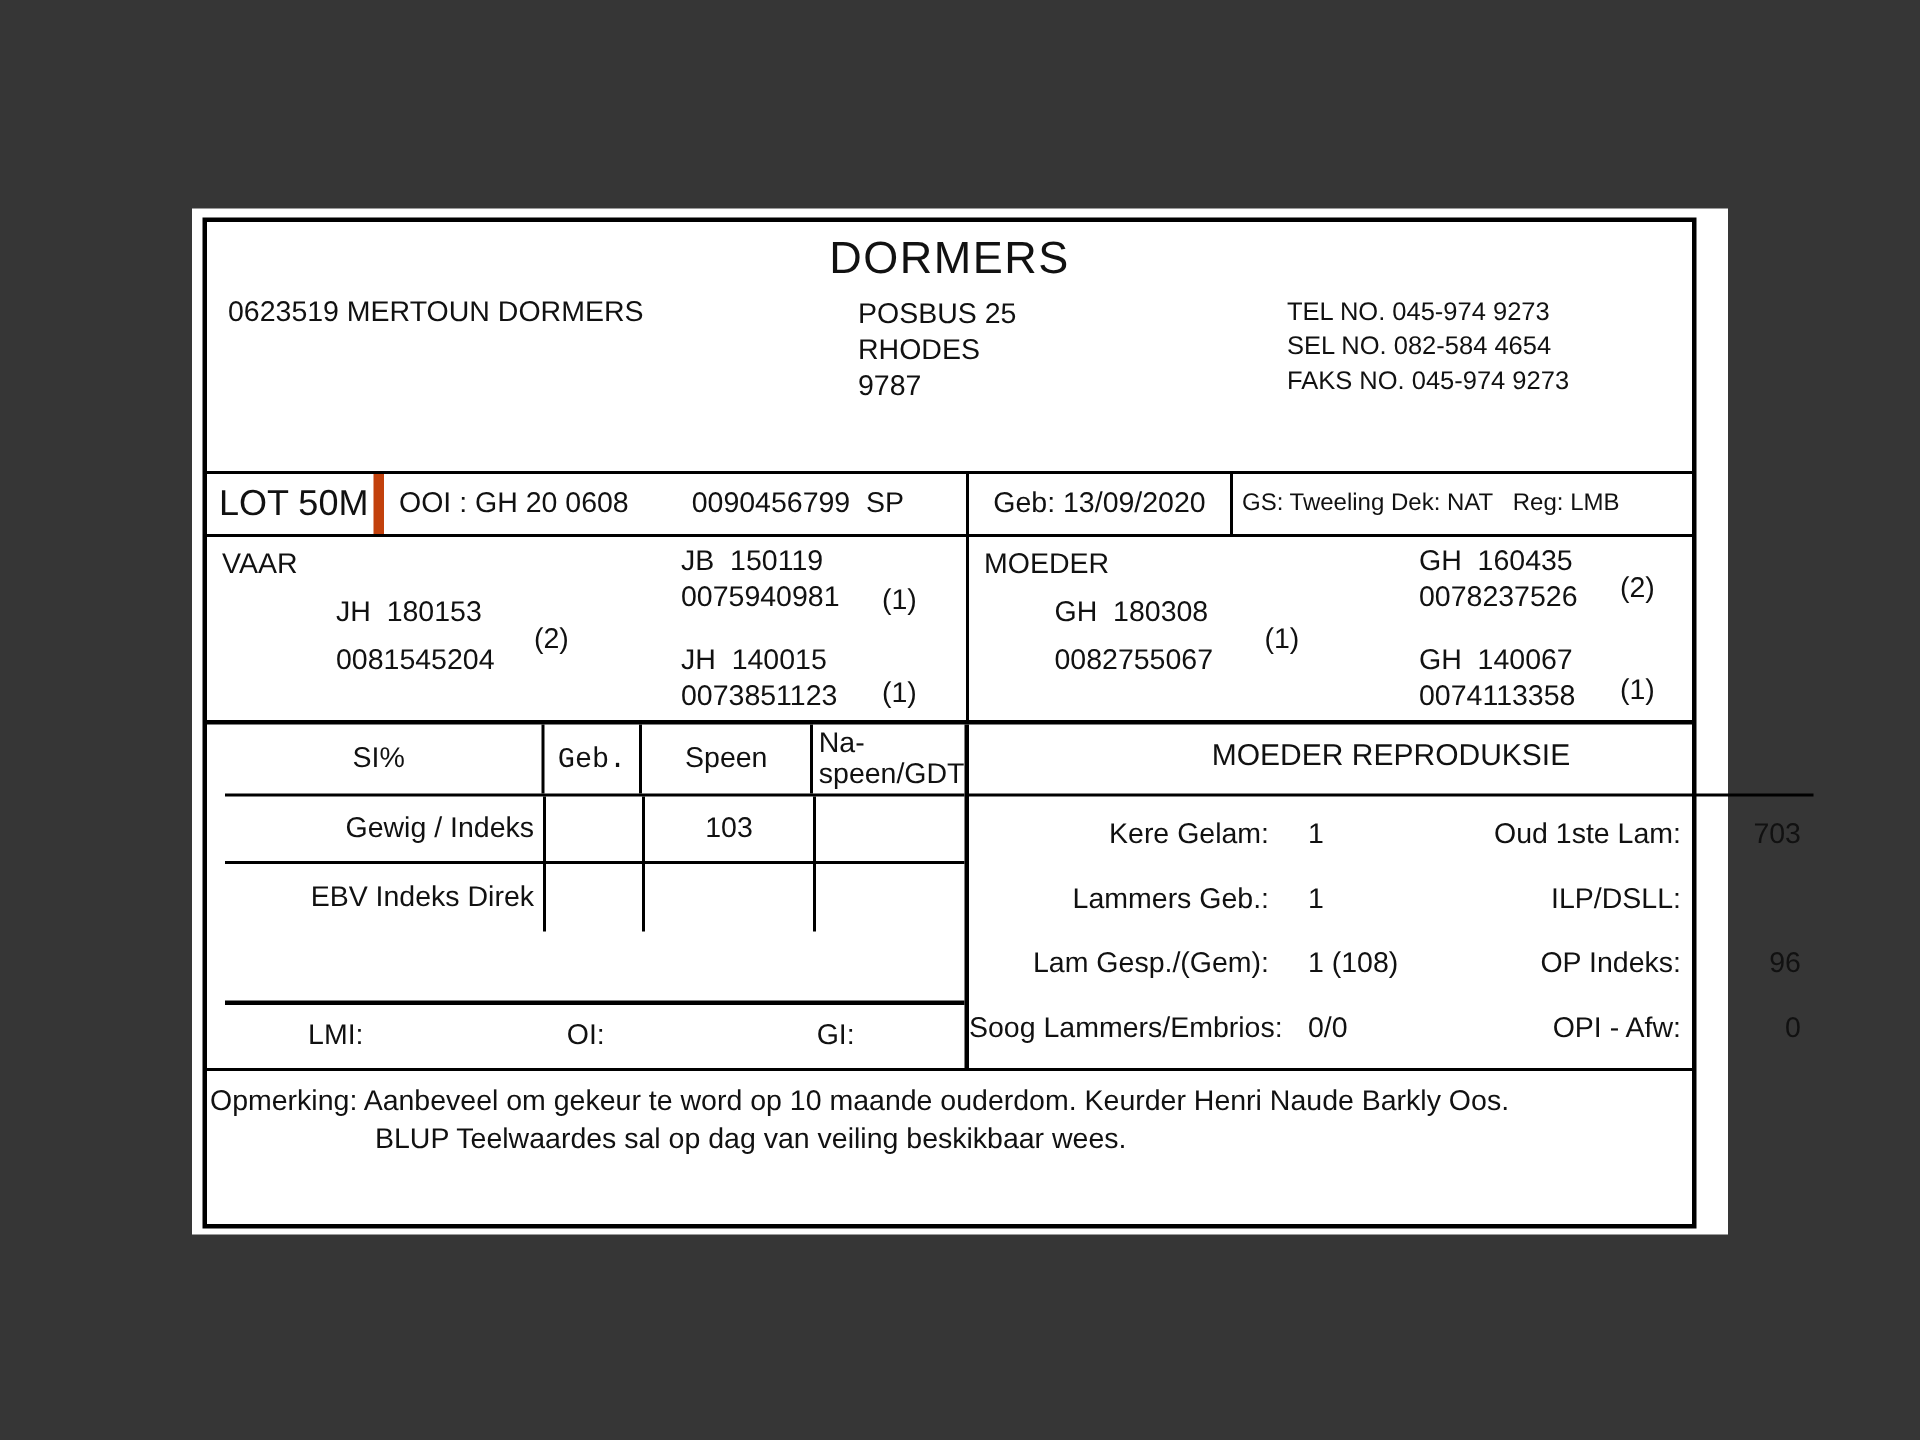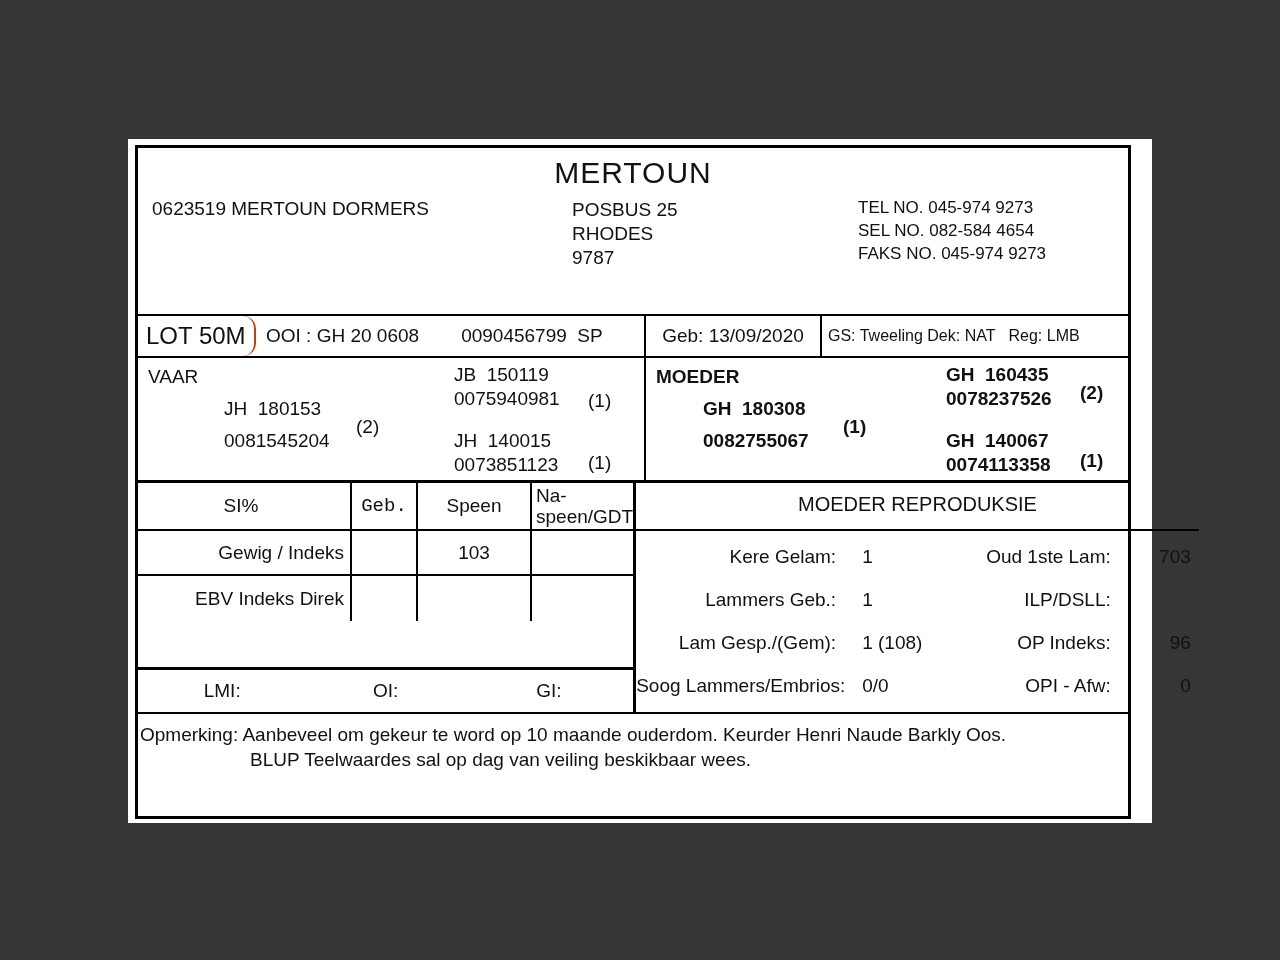--- a/index.html
+++ b/index.html
@@ -28,31 +28,31 @@
     text-align:center; font-size:30px; letter-spacing:1px;
     padding-top:8px;
   }
   .hdr-left   { position:absolute; left:14px;  top:50px; font-size:19px; }
   .hdr-mid    { position:absolute; left:434px; top:50px; font-size:19px; line-height:24px; }
   .hdr-right  { position:absolute; left:720px; top:48px; font-size:17px; line-height:23px; }
 
   
   .sec-lot { height:42px; display:flex; border-bottom:2px solid #000; font-size:19px; }
   .sec-lot > div { display:flex; align-items:center; }
-  .lot-cell   { width:118px; border-right:2px solid #c2410c; font-size:24px; padding-left:8px;border-radius:13px; }
+  .lot-cell   { width:118px; border-right:7px solid #c2410c; font-size:24px; padding-left:8px; }
   .ooi-cell   { width:390px; border-right:2px solid #000; padding-left:10px; gap:42px; }
   .geb-cell   { width:176px; border-right:2px solid #000; justify-content:center; }
   .gs-cell    { flex:1; padding-left:6px; font-size:16px; white-space:pre; }
   .ooi-cell span, .geb-cell span { white-space:pre; }
 
   
   .sec-ped { height:125px; display:flex; border-bottom:3px solid #000; font-size:19px; }
   .ped-half { position:relative; }
   .ped-left  { width:508px; border-right:2px solid #000; }
-  .ped-right { flex:1;font-weight:bold; }
+  .ped-right { flex:1; }
   .ped-half span { position:absolute; white-space:pre; }
   .ped-label { left:10px; top:8px; }
   .p-parent-id    { left:86px;  top:40px; }
   .p-parent-reg   { left:86px;  top:72px; }
   .p-parent-cnt   { left:218px; top:58px; }
   .p-gp1-id  { left:316px; top:6px;  }
   .p-gp1-reg { left:316px; top:30px; }
   .p-gp1-cnt { left:450px; top:32px; }
   .p-gp2-id  { left:316px; top:72px; }
   .p-gp2-reg { left:316px; top:96px; }
@@ -63,21 +63,21 @@
   .m-gp1-id  { left:300px; top:6px;  }
   .m-gp1-reg { left:300px; top:30px; }
   .m-gp1-cnt { left:434px; top:24px; }
   .m-gp2-id  { left:300px; top:72px; }
   .m-gp2-reg { left:300px; top:96px; }
   .m-gp2-cnt { left:434px; top:92px; }
 
   
   .sec-main { display:flex; height:229px; }
   .main-left { width:508px; border-right:3px solid #000; display:flex; flex-direction:column; }
-  .si-table { height:187px; border-bottom:3px solid #000; font-size:19px; }
+  .si-table { height:187px; border-bottom:3px solid #000; font-size:19px;margin-left:12px; }
   .si-row { display:flex; border-bottom:2px solid #000; }
   .si-row:last-child { border-bottom:none; }
   .si-hrow { height:48px; }
   .si-drow { height:45px; }
   .si-c0 { width:212px; display:flex; align-items:center; justify-content:flex-end; padding-right:6px; white-space:nowrap; }
   .si-hrow .si-c0 { justify-content:center; }
   .si-c1 { width:66px;  border-left:2px solid #000; display:flex; align-items:center; justify-content:center;font-family:Liberation Mono, monospace; }
   .si-c2 { width:114px; border-left:2px solid #000; display:flex; align-items:center; justify-content:center; }
   .si-c3 { flex:1; border-left:2px solid #000; display:flex; align-items:center; justify-content:flex-start; padding-left:4px; line-height:21px; }
   .lmi-row { flex:1; display:flex; align-items:center; font-size:19px;justify-content:center; }
@@ -97,21 +97,21 @@
   .remark-line1 { white-space:pre-wrap; }
   .remark-line2 { margin-left:110px; }
 </style>
 </head>
 <body>
 
 <div class="card">
   <div class="frame">
 
     <div class="sec-header">
-      <div class="doc-title">MERTOUN</div>
+      <div class="doc-title">DORMERS</div>
       <div class="hdr-left">0623519  MERTOUN DORMERS</div>
       <div class="hdr-mid">
         <div>POSBUS 25</div>
         <div>RHODES</div>
         <div>9787</div>
       </div>
       <div class="hdr-right">
         <div>TEL NO. 045-974 9273</div>
         <div>SEL NO. 082-584 4654</div>
         <div>FAKS NO. 045-974 9273</div>

